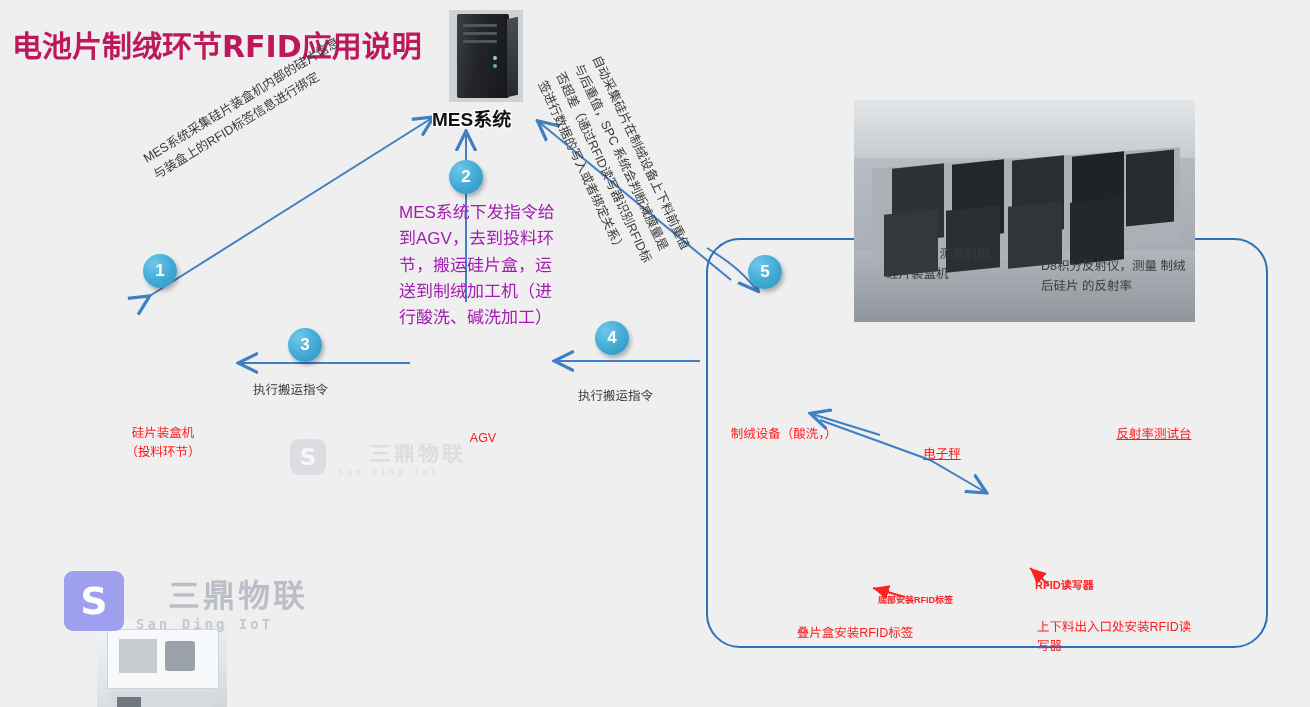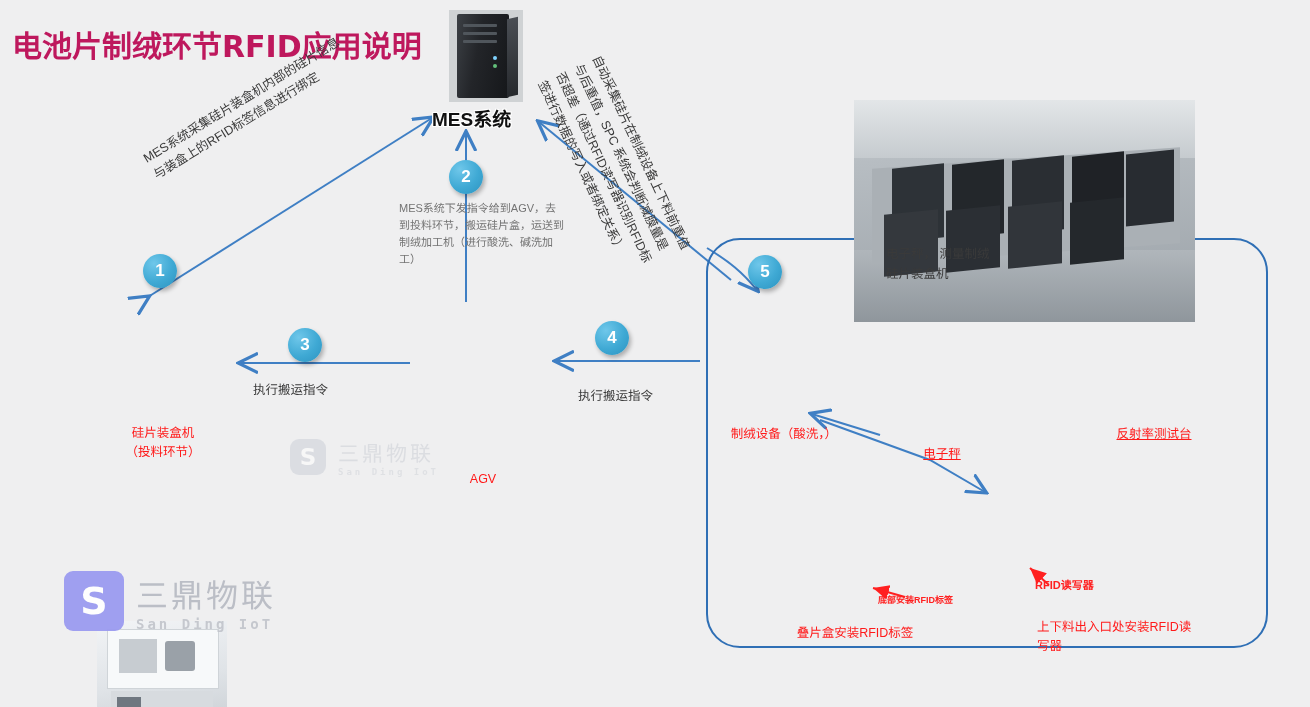--- a/index.html
+++ b/index.html
@@ -63,41 +63,41 @@
   }
 
   
   #arrows{position:absolute;left:0;top:0;width:1310px;height:707px;overflow:visible;}
 
   
   #lbl-mes{left:432px;top:104px;font-size:19px;font-weight:bold;color:#111;
     text-shadow:1px 1px 0 #fff,-1px 1px 0 #fff,1px -1px 0 #fff,-1px -1px 0 #fff;}
   #t1{left:140px;top:152px;width:235px;font-size:12.5px;color:#3a3a3a;
       transform:rotate(-31.5deg);transform-origin:0 0;line-height:1.55;}
-  #t2{left:399px;top:200px;width:166px;font-size:11px;color:#737373;line-height:1.55;}
+  #t2{left:399px;top:200px;width:166px;font-size:17px;color:#a21caf;line-height:1.55;}
   #t5rot{left:605px;top:52px;width:215px;font-size:12.5px;color:#3a3a3a;
       transform:rotate(65deg);transform-origin:0 0;line-height:1.6;}
   #t3{left:253px;top:382px;font-size:12.5px;color:#3a3a3a;}
   #t4{left:578px;top:388px;font-size:12.5px;color:#3a3a3a;}
   #l-boxer{left:80px;top:424px;width:166px;font-size:12.5px;line-height:1.5;font-family:Liberation Serif, serif;}
-  #l-agv{left:424px;top:430px;width:118px;font-size:12.5px;margin-top:41px;}
+  #l-agv{left:424px;top:430px;width:118px;font-size:12.5px;}
   #t-scale{left:886px;top:244px;width:118px;font-size:12.5px;color:#3a3a3a;line-height:1.6;}
   #t-refl{left:1041px;top:256px;width:150px;font-size:12.5px;color:#3a3a3a;line-height:1.6;}
   #l-tex{left:700px;top:426px;width:168px;font-size:12.5px;}
   #l-scale{left:886px;top:446px;width:112px;font-size:12.5px;text-decoration:underline;}
   #l-refl{left:1084px;top:426px;width:140px;font-size:12.5px;text-decoration:underline;}
   #l-int{left:735px;top:625px;width:240px;font-size:12.5px;}
   #l-rdr{left:1037px;top:618px;width:190px;font-size:12.5px;line-height:1.5;}
   #a-tag{left:878px;top:593px;font-size:9px;color:#ff2020;font-weight:bold;}
   #a-rdr{left:1035px;top:576px;font-size:11px;color:#ff2020;font-weight:bold;}
 
   
   .wm{display:flex;align-items:center;gap:12px;opacity:.95;}
   .wm-mark{position:relative;border-radius:9px;}
-  .wm-txt-cn{font-weight:normal;letter-spacing:3px;}
+  .wm-txt-cn{font-weight:bold;letter-spacing:3px;margin-left:32px;}
   .wm-txt-en{font-weight:bold;letter-spacing:3px;
     font-family:"DejaVu Sans Mono","Liberation Mono",monospace;}
   #wm-big{left:64px;top:570px;}
   #wm-big .wm-mark{width:60px;height:60px;background:#9b9bf0;}
   #wm-big .wm-txt-cn{font-size:32px;color:#b9bcc4;}
   #wm-big .wm-txt-en{font-size:14px;color:#c3c6cd;}
   #wm-sm{left:290px;top:437px;opacity:.5;}
   #wm-sm .wm-mark{width:36px;height:36px;background:#c9cdd6;}
   #wm-sm .wm-txt-cn{font-size:21px;color:#c9ccd3;}
   #wm-sm .wm-txt-en{font-size:9px;color:#cfd2d8;}
@@ -194,20 +194,21 @@
 
   <div class="abs txt" id="t4">执行搬运指令</div>
 
   <div class="abs txt red center" id="l-boxer">硅片装盒机
 （投料环节）</div>
 
   <div class="abs txt red center" id="l-agv">AGV</div>
 
   <div class="abs txt" id="t-scale">电子秤， 测量制绒 硅片装盒机</div>
 
+  <div class="abs txt" id="t-refl">D8积分反射仪，测量 制绒后硅片 的反射率</div>
 
   <div class="abs txt red center" id="l-tex">制绒设备（酸洗，）</div>
 
   <div class="abs txt red center" id="l-scale">电子秤</div>
 
   <div class="abs txt red center" id="l-refl">反射率测试台</div>
 
   <div class="abs txt red" id="l-rdr">上下料出入口处安装RFID读
 写器</div>
 

